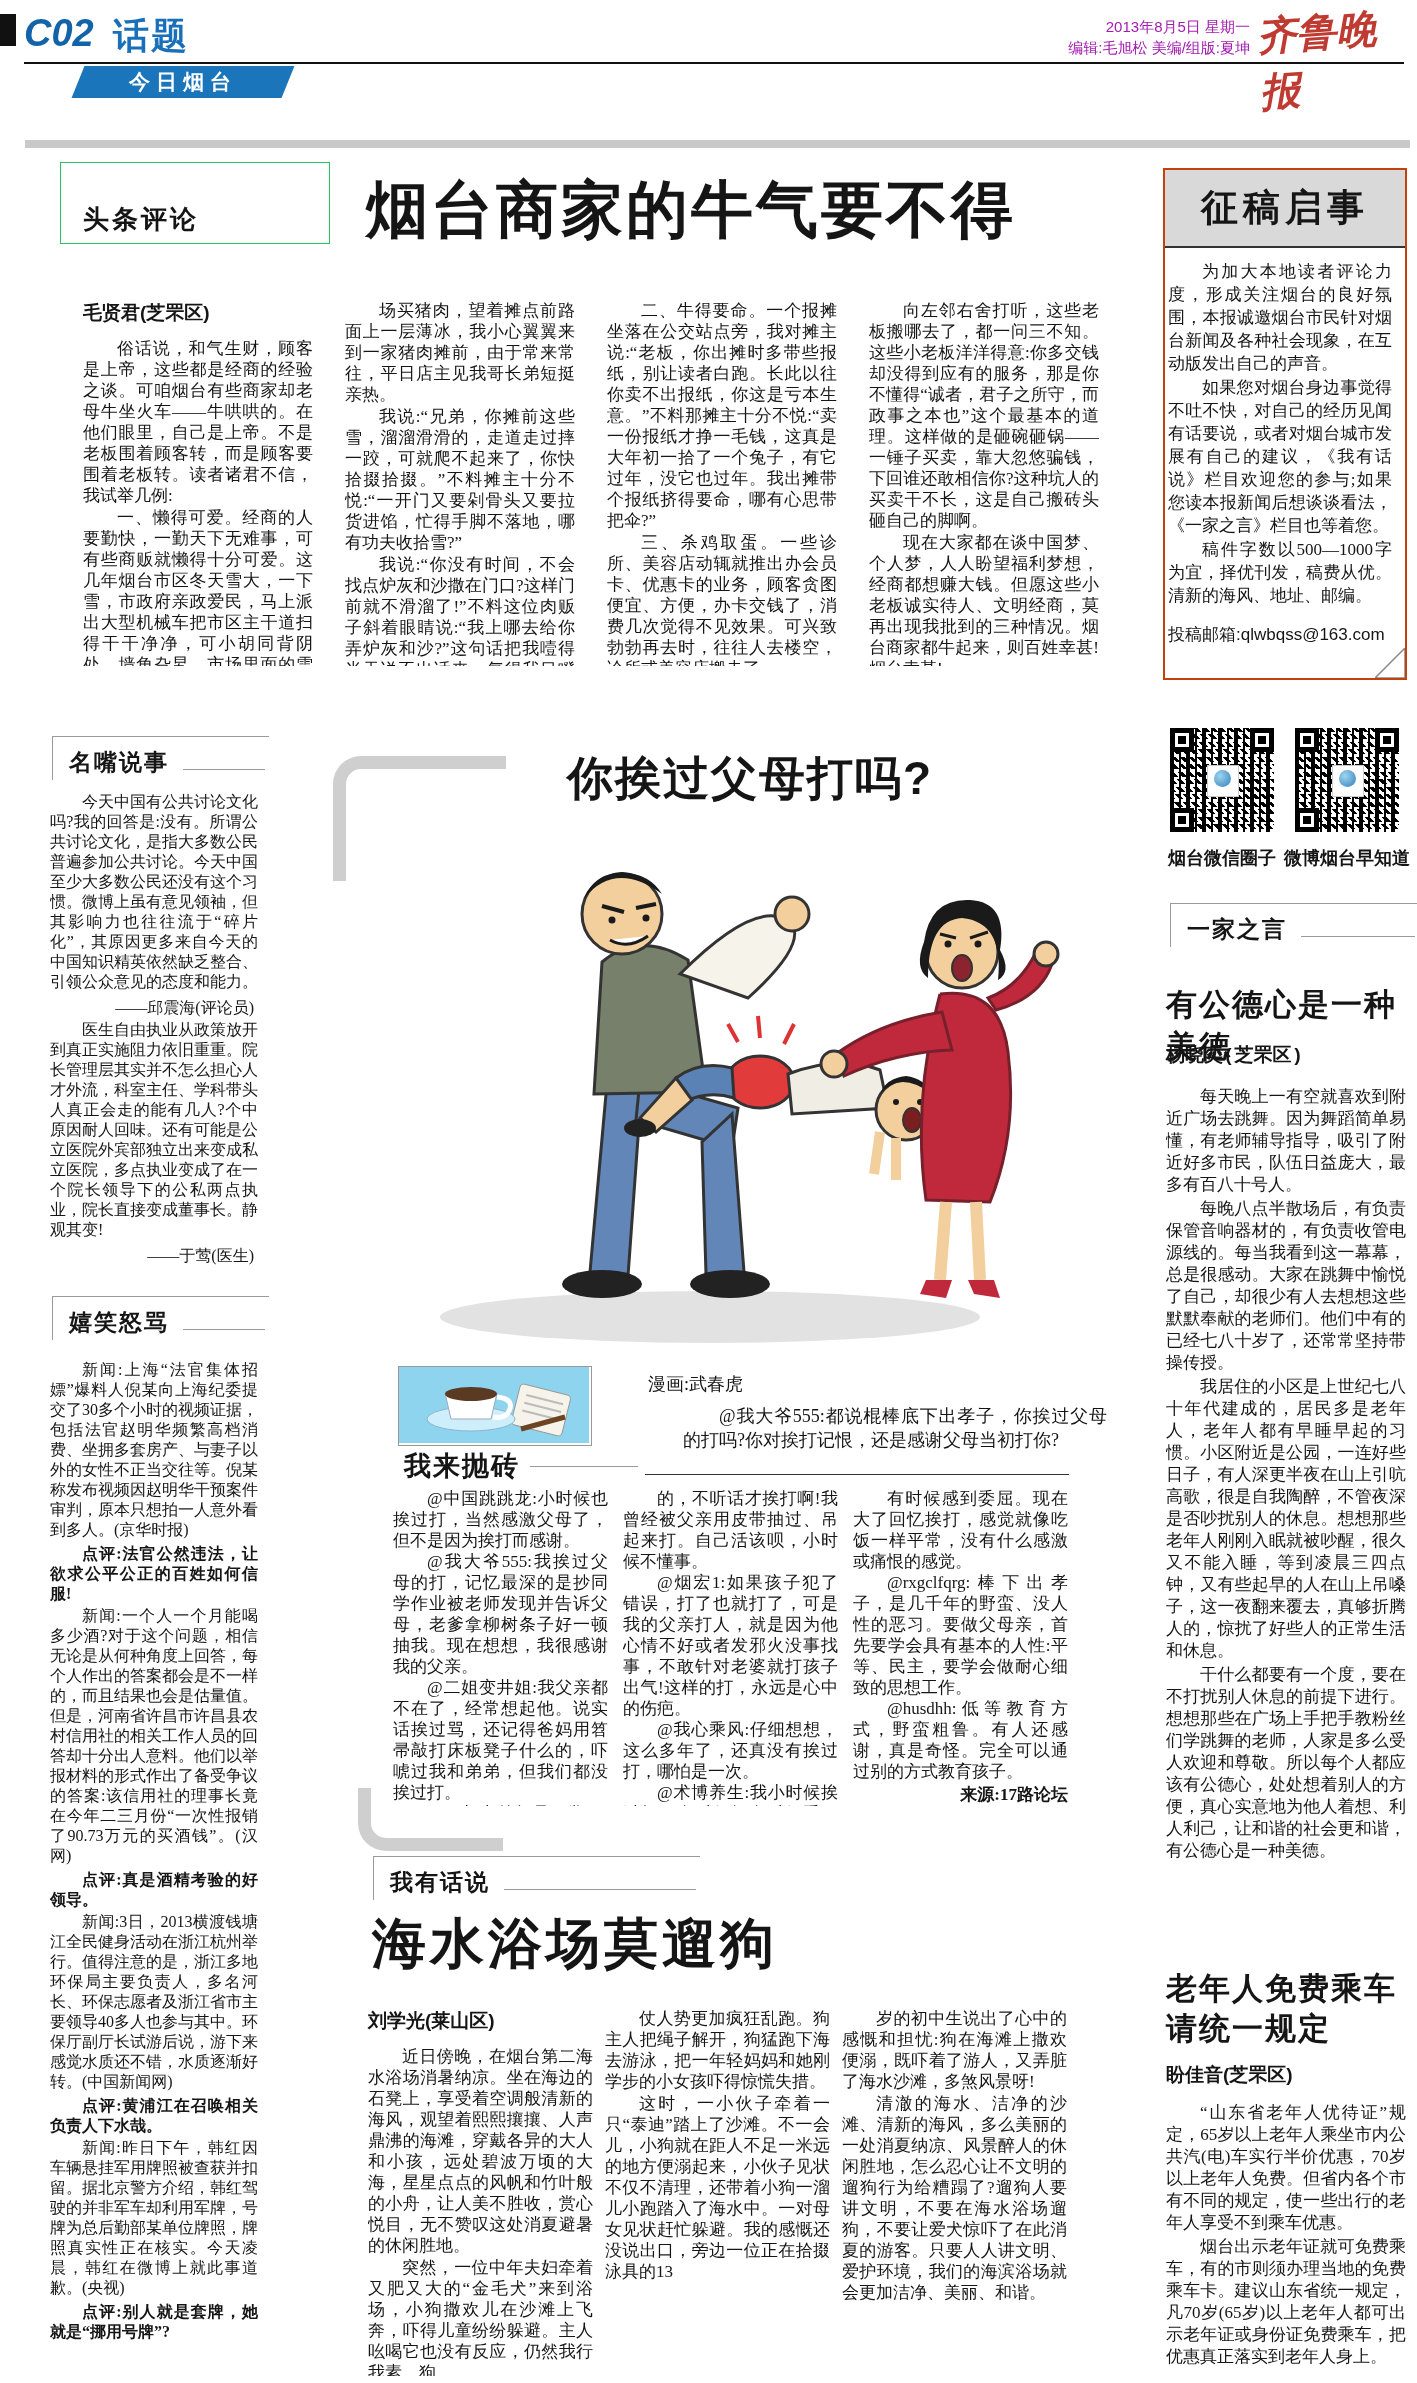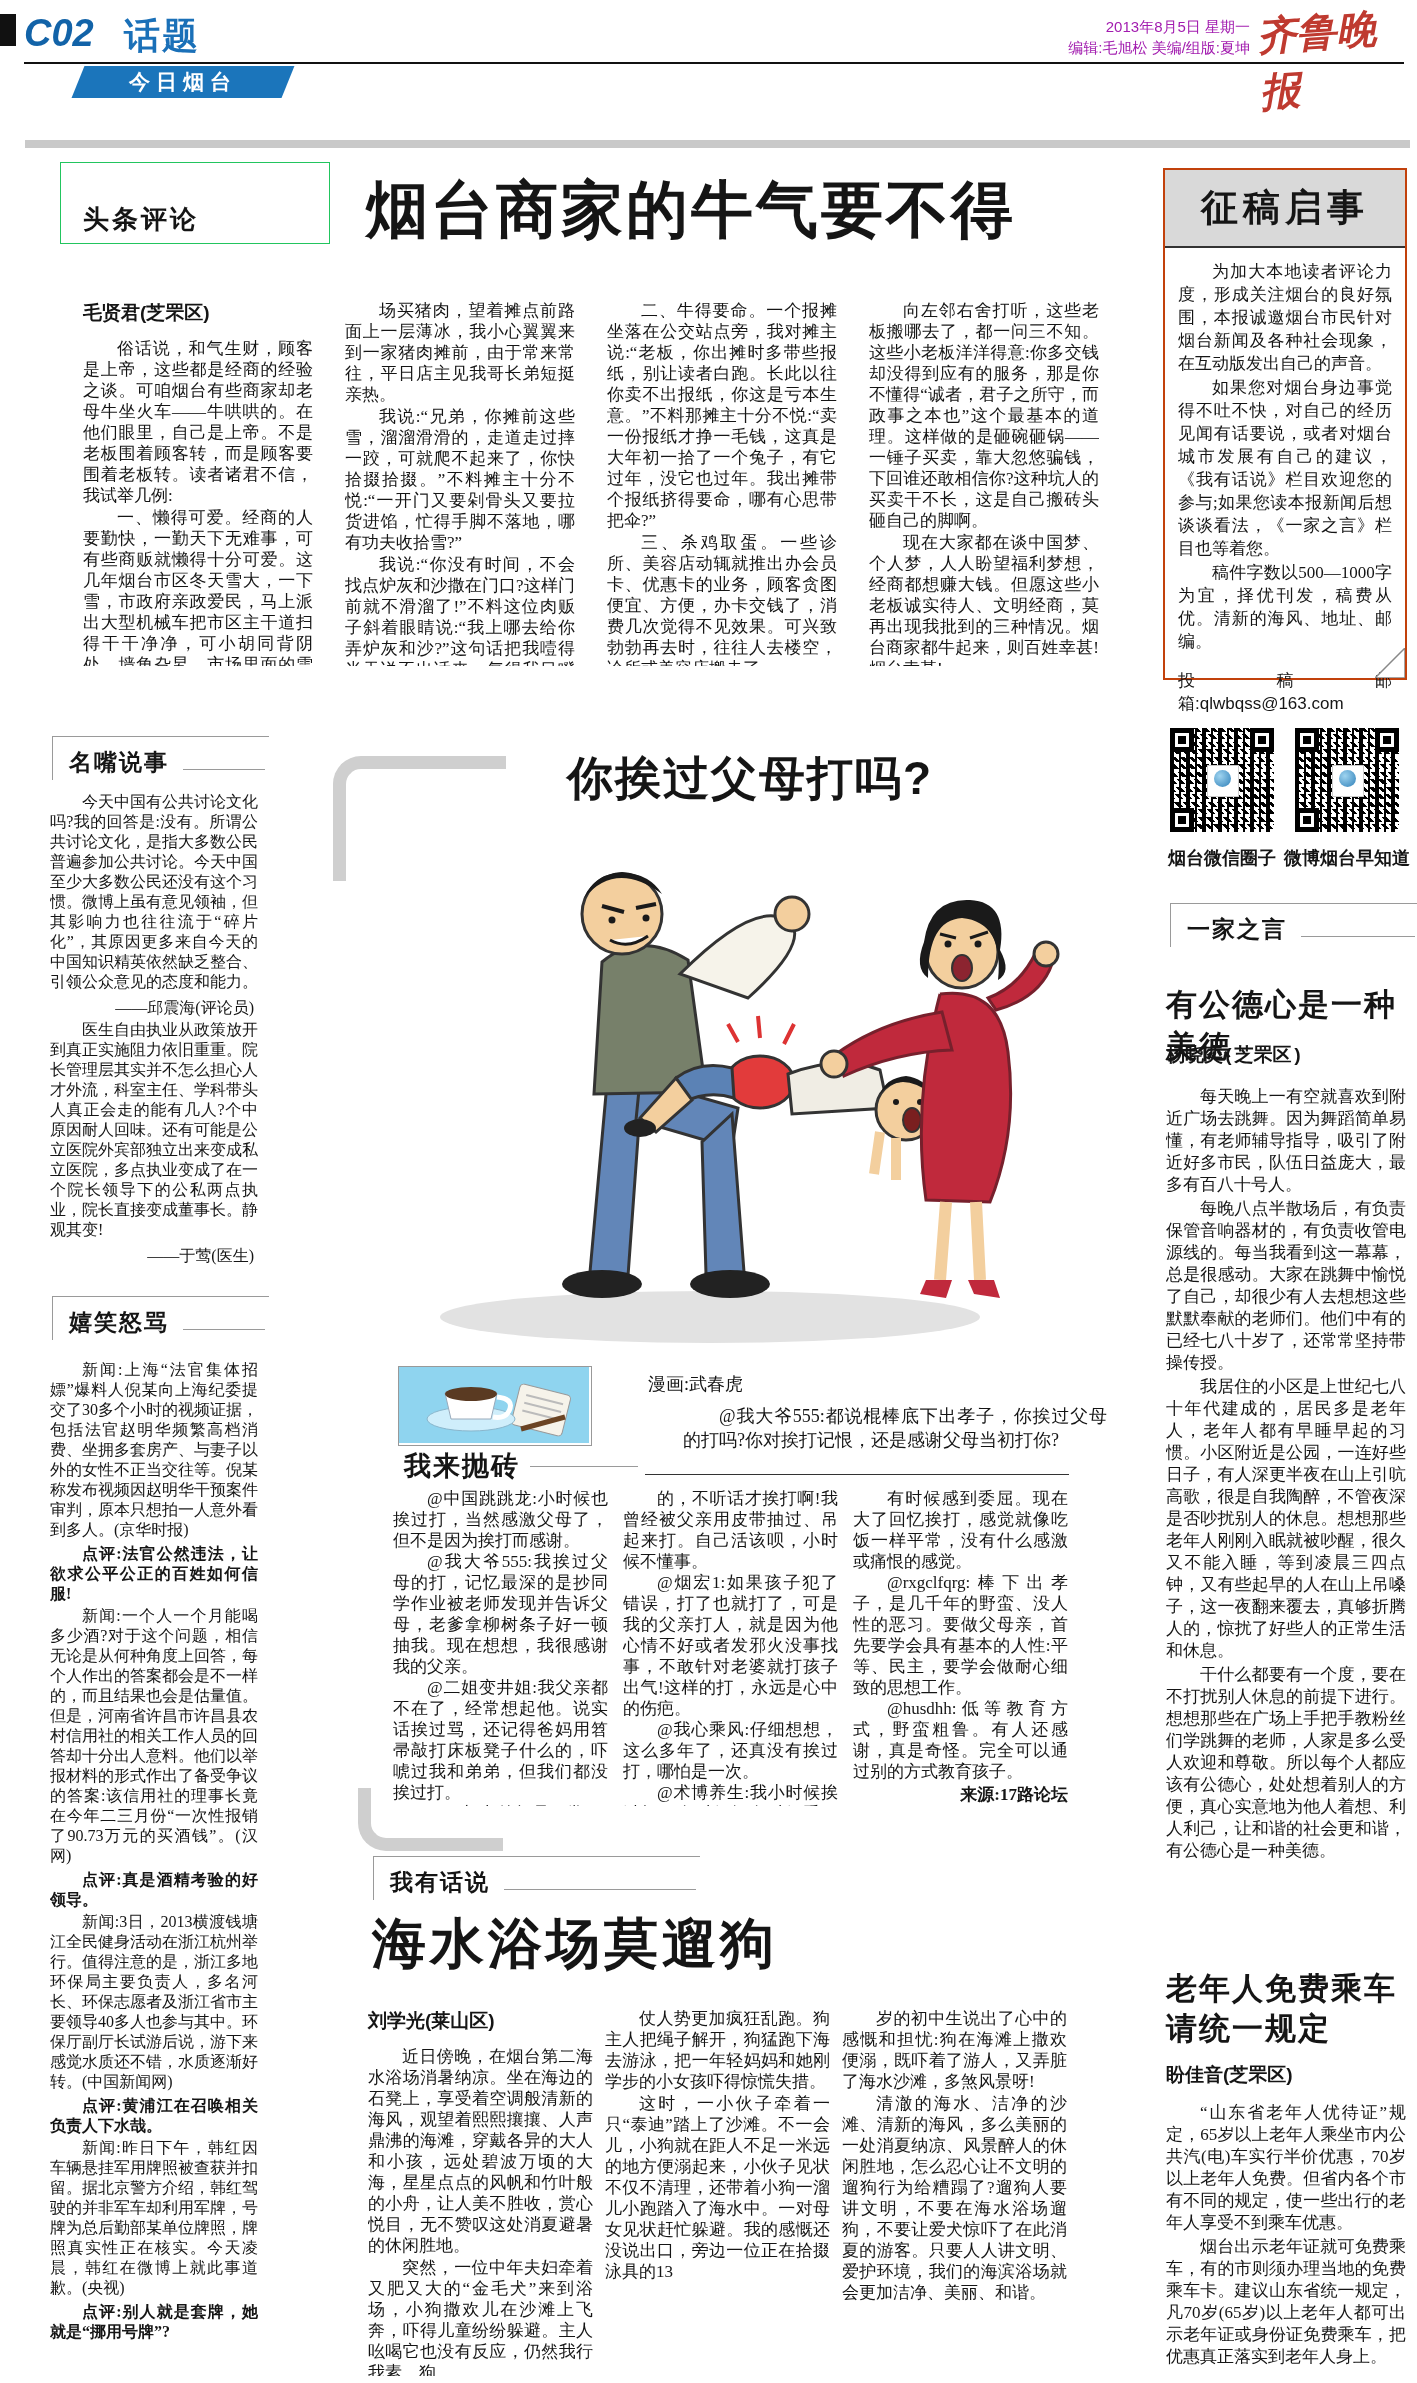--- a/index.html
+++ b/index.html
@@ -3,21 +3,21 @@
 <meta charset="utf-8">
 <style>
   html,body{margin:0;padding:0;background:#9a9a9a;}
   .page{position:relative;width:1417px;height:2383px;margin:0 auto;background:#ffffff;
         font-family:"Liberation Serif","DejaVu Serif",serif;color:#151515;overflow:hidden;}
   .abs{position:absolute;}
   .hei{font-family:"Liberation Sans","DejaVu Sans",sans-serif;}
   p{margin:0;text-indent:2em;text-align:justify;}
   
   .code{left:24px;top:12px;font-size:38px;font-weight:900;color:#1263a8;font-style:italic;}
-  .sec-title{left:124px;top:12px;font-size:36px;font-weight:900;color:#1a70b8;letter-spacing:2px;}
+  .sec-title{left:113px;top:12px;font-size:36px;font-weight:900;color:#1a70b8;letter-spacing:2px;}
   .edge-block{left:0;top:14px;width:16px;height:32px;background:#111;}
   .head-rule{left:24px;top:62px;width:1380px;height:2px;background:#111;}
   .edition{left:78px;top:66px;width:210px;height:32px;background:#1b75bb;transform:skewX(-22deg);}
   .edition span{display:block;transform:skewX(22deg);color:#fff;font-weight:bold;font-size:21px;
                 text-align:center;line-height:32px;letter-spacing:6px;}
   .dateblock{left:980px;top:16px;width:270px;text-align:right;font-size:15px;line-height:21px;color:#a21caf;}
   .masthead{left:1258px;top:4px;width:150px;font-size:40px;font-weight:bold;font-style:italic;
             color:#bf3a30;font-family:"Liberation Serif",serif;transform:rotate(-4deg);line-height:56px;}
   .graybar{left:25px;top:140px;width:1385px;height:8px;background:#c9c9c9;}
   
@@ -54,21 +54,21 @@
             font-family:"Liberation Sans","DejaVu Sans",sans-serif;}
   .pz-rule{left:530px;top:1466px;width:108px;height:1px;background:#9a9a9a;}
   .cmtcol{font-size:17px;line-height:21px;overflow:hidden;}
   .src{text-indent:0;text-align:right;font-weight:bold;margin-top:12px;}
   
   .shuo-title{left:372px;top:1908px;width:700px;font-size:54px;font-weight:900;letter-spacing:4px;white-space:nowrap;}
   
   .notice{left:1163px;top:168px;width:244px;height:512px;border:2px solid #c2410c;box-sizing:border-box;background:#fff;}
   .notice-head{height:76px;background:#d9d9d9;border-bottom:2px solid #333;display:flex;align-items:center;justify-content:center;}
   .notice-head span{font-size:37px;font-weight:900;letter-spacing:5px;font-family:"Liberation Sans","DejaVu Sans",sans-serif;}
-  .notice-body{padding:12px 13px 0 13px;font-size:17px;line-height:23px;}
+  .notice-body{padding:12px 13px 0 3px;font-size:17px;line-height:23px;}
   .notice-body p{margin-bottom:1px;}
   .email{text-indent:0;margin-top:16px;font-family:"Liberation Sans","DejaVu Sans",sans-serif;font-size:17px;font-weight:normal;}
   .fold{position:absolute;right:0;bottom:0;}
   .qr{position:absolute;width:104px;height:104px;
       background:repeating-linear-gradient(90deg,#000 0 4px,transparent 4px 9px,#000 9px 11px,transparent 11px 16px),
                  repeating-linear-gradient(0deg,#fff 0 3px,transparent 3px 8px,#fff 8px 10px,transparent 10px 15px),
                  repeating-linear-gradient(45deg,#000 0 3px,#fff 3px 6px);}
   .finder{position:absolute;width:24px;height:24px;border:5px solid #000;background:#fff;box-sizing:border-box;}
   .finder::after{content:"";position:absolute;left:3px;top:3px;width:8px;height:8px;background:#000;}
   .qr-logo{position:absolute;left:37px;top:37px;width:30px;height:30px;background:#fff;border:1px solid #ccc;}

